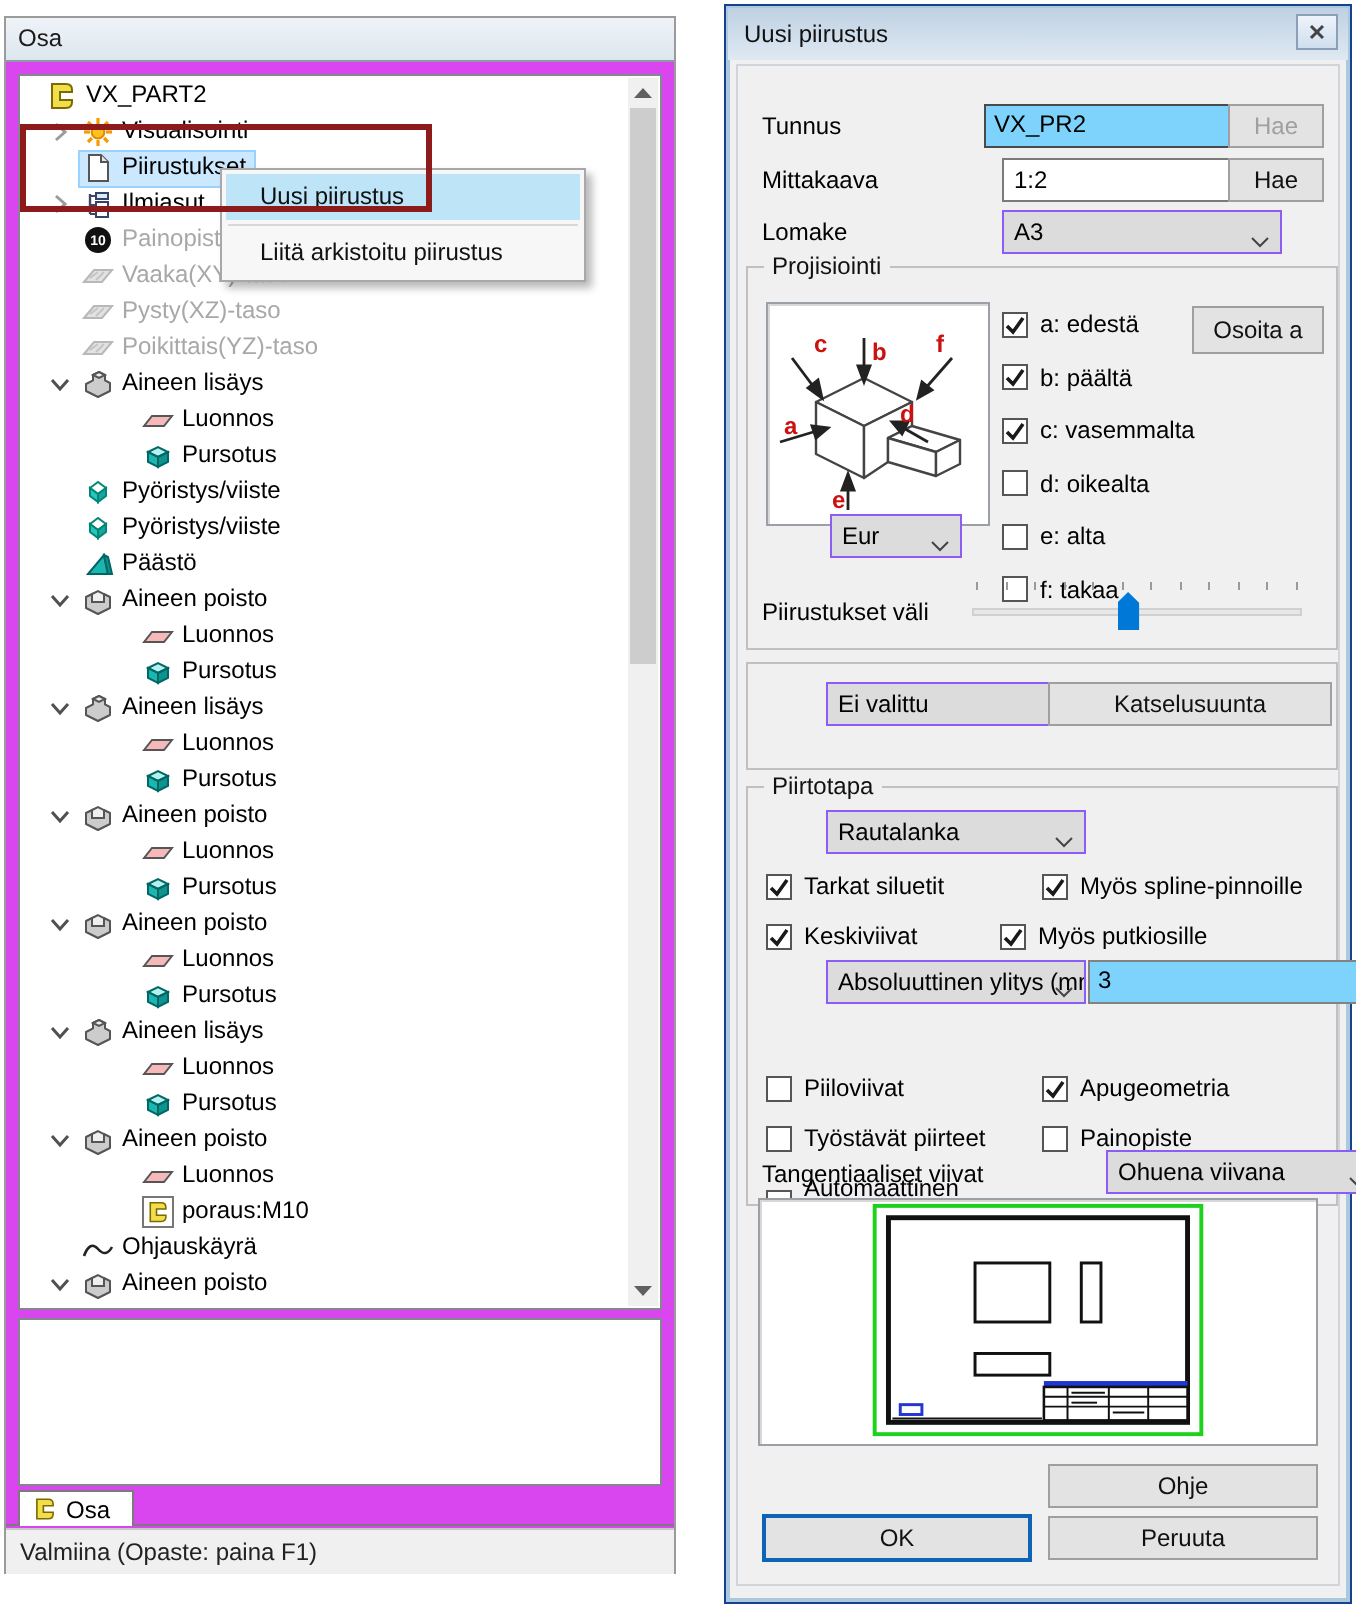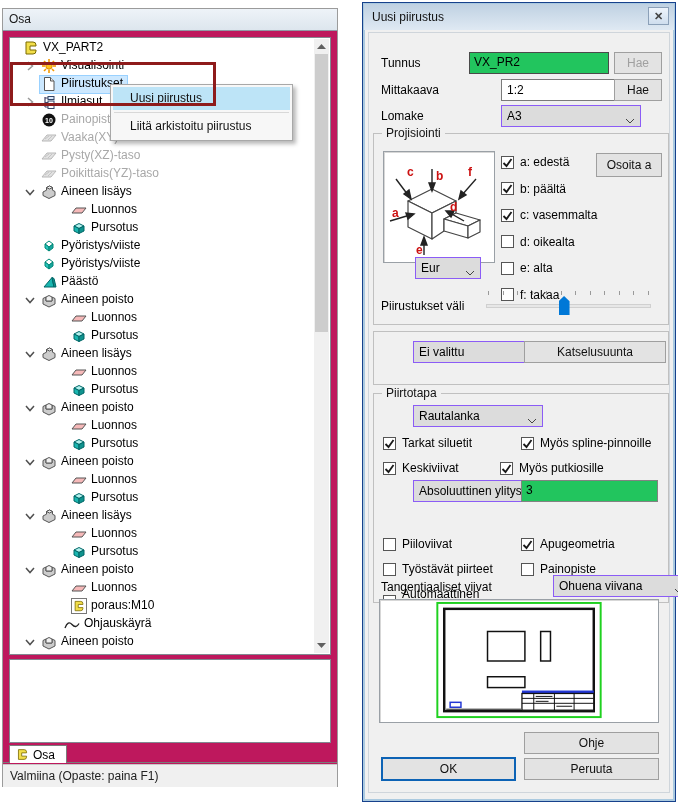--- a/index.html
+++ b/index.html
@@ -1,20 +1,20 @@
 <!DOCTYPE html>
 <html><head>
 <meta charset="utf-8">
 <style>
   html,body{margin:0;padding:0;background:#fff;}
   *{box-sizing:border-box;font-family:"Liberation Sans",sans-serif;}
   .stage{position:relative;width:678px;height:807px;background:#fff;overflow:hidden;font-size:12px;color:#000;}
 
   
-  .left-panel{position:absolute;left:2px;top:8px;width:336px;height:779px;background:#be185d;border:1px solid #9b9b9b;}
+  .left-panel{position:absolute;left:2px;top:8px;width:336px;height:779px;background:#d946ef;border:1px solid #9b9b9b;}
   .panel-header{position:absolute;left:0;top:0;right:0;height:22px;background:linear-gradient(#eef3f8,#dde6ee);border-bottom:1px solid #8f9aa5;padding:3px 6px;color:#1a1a1a;}
   .tree-box{position:absolute;left:6px;top:28px;width:322px;height:618px;background:#fff;border:1px solid #828790;overflow:hidden;}
   .tree-rows{position:absolute;left:0;top:1px;right:16px;bottom:0;overflow:hidden;}
   .tree-row{height:18px;display:flex;align-items:center;white-space:nowrap;}
   .tree-row .chev{width:20px;height:16px;display:inline-flex;align-items:center;justify-content:center;flex:0 0 20px;}
   .tree-row .row-body{display:flex;align-items:flex-start;gap:4px;padding:0 4px 0 1px;height:17px;}
   .tree-row.selected .row-body{background:#cce8ff;box-shadow:0 0 0 1px #99d1ff;}
   .tree-row.disabled .lbl{color:#a8a8a8;}
   .ticon{width:16px;height:16px;flex:0 0 16px;display:inline-block;}
   
@@ -32,21 +32,21 @@
   .menu-item.hl{background:#bde4f7;}
   .menu-sep{height:0;border-top:1px solid #d8d8d8;margin:2px 1px;}
   .red-box{position:absolute;left:10px;top:62px;width:206px;height:44px;border:3px solid #8e1b1b;z-index:30;pointer-events:none;}
 
   
   .dialog{position:absolute;left:362px;top:2px;width:314px;height:800px;background:#f0f0f0;border:1px solid #16418c;box-shadow:inset 0 0 0 2px #aac9df;}
   .dlg-title{position:absolute;left:1px;top:1px;right:1px;height:26px;background:linear-gradient(#bfd1e2,#dfe9f3);display:flex;align-items:center;padding:0 8px;color:#111;}
   .dlg-close{position:absolute;right:6px;top:4px;width:21px;height:18px;background:linear-gradient(#eef4fb,#cfdeee);border:1px solid #8ba0b8;display:flex;align-items:center;justify-content:center;color:#444;font-weight:bold;font-size:11px;}
   .content-frame{position:absolute;left:5px;top:29px;right:5px;bottom:8px;border:1px solid #cfd5db;}
   .dlg-label{position:absolute;height:16px;color:#000;}
-  .tfield{position:absolute;background:#22c55e;border:1px solid #4a4a4a;padding:2px 4px;font-size:12px;}
+  .tfield{position:absolute;background:#7dd3fc;border:1px solid #4a4a4a;padding:2px 4px;font-size:12px;margin-left:23px;}
   .combo{position:absolute;background:#dcdcdc;border:1px solid #8b5cf6;display:flex;align-items:center;padding:0 18px 0 5px;overflow:hidden;white-space:nowrap;margin-left:32px;}
   .combo.white{background:#fff;border-color:#7a7a7a;}
   .combo .carr{position:absolute;right:5px;top:50%;margin-top:-3px;}
   .btn{position:absolute;background:#e3e3e3;border:1px solid #9f9f9f;display:flex;align-items:center;justify-content:center;color:#111;}
   .btn.disabled{color:#a0a0a0;}
   .btn.default{border:2px solid #0d63b5;}
   .groupbox{position:absolute;border:1px solid #c0c0c0;}
   .legend{position:absolute;top:-8px;left:8px;background:#f0f0f0;padding:0 4px;color:#111;}
   .cbrow{display:flex;align-items:center;gap:6px;}
   .cb{width:13px;height:13px;background:#fff;border:1px solid #555;flex:0 0 13px;display:flex;align-items:center;justify-content:center;}
@@ -435,21 +435,21 @@
             <span class="row-body">
               <span class="ticon"><svg viewBox="0 0 16 16" width="16" height="16">
                   <rect x="0.5" y="0.5" width="15" height="15" fill="#fff" stroke="#777"></rect>
                   <g transform="translate(1.8,1.8) scale(0.78)">
                     <path d="M3 2 h7 q3 0 3 3 v1 h-6 v4 h6 v1 q0 3 -3 3 h-7 z" fill="#f2de4a" stroke="#7a6a00"></path>
                   </g>
                 </svg></span>
               <span class="lbl">poraus:M10</span>
             </span>
           </div>
-          <div class="tree-row" style="padding-left: 10px; gap: 23px;">
+          <div class="tree-row" style="padding-left: 10px;">
             <span class="chev"></span>
             <span class="row-body">
               <span class="ticon"><svg viewBox="0 0 16 16" width="16" height="16">
                   <path d="M1 12 Q4 4 8 8.5 T15 7.5" fill="none" stroke="#222" stroke-width="1.3"></path>
                 </svg></span>
               <span class="lbl">Ohjauskäyrä</span>
             </span>
           </div>
           <div class="tree-row" style="padding-left: 10px;">
             <span class="chev">

